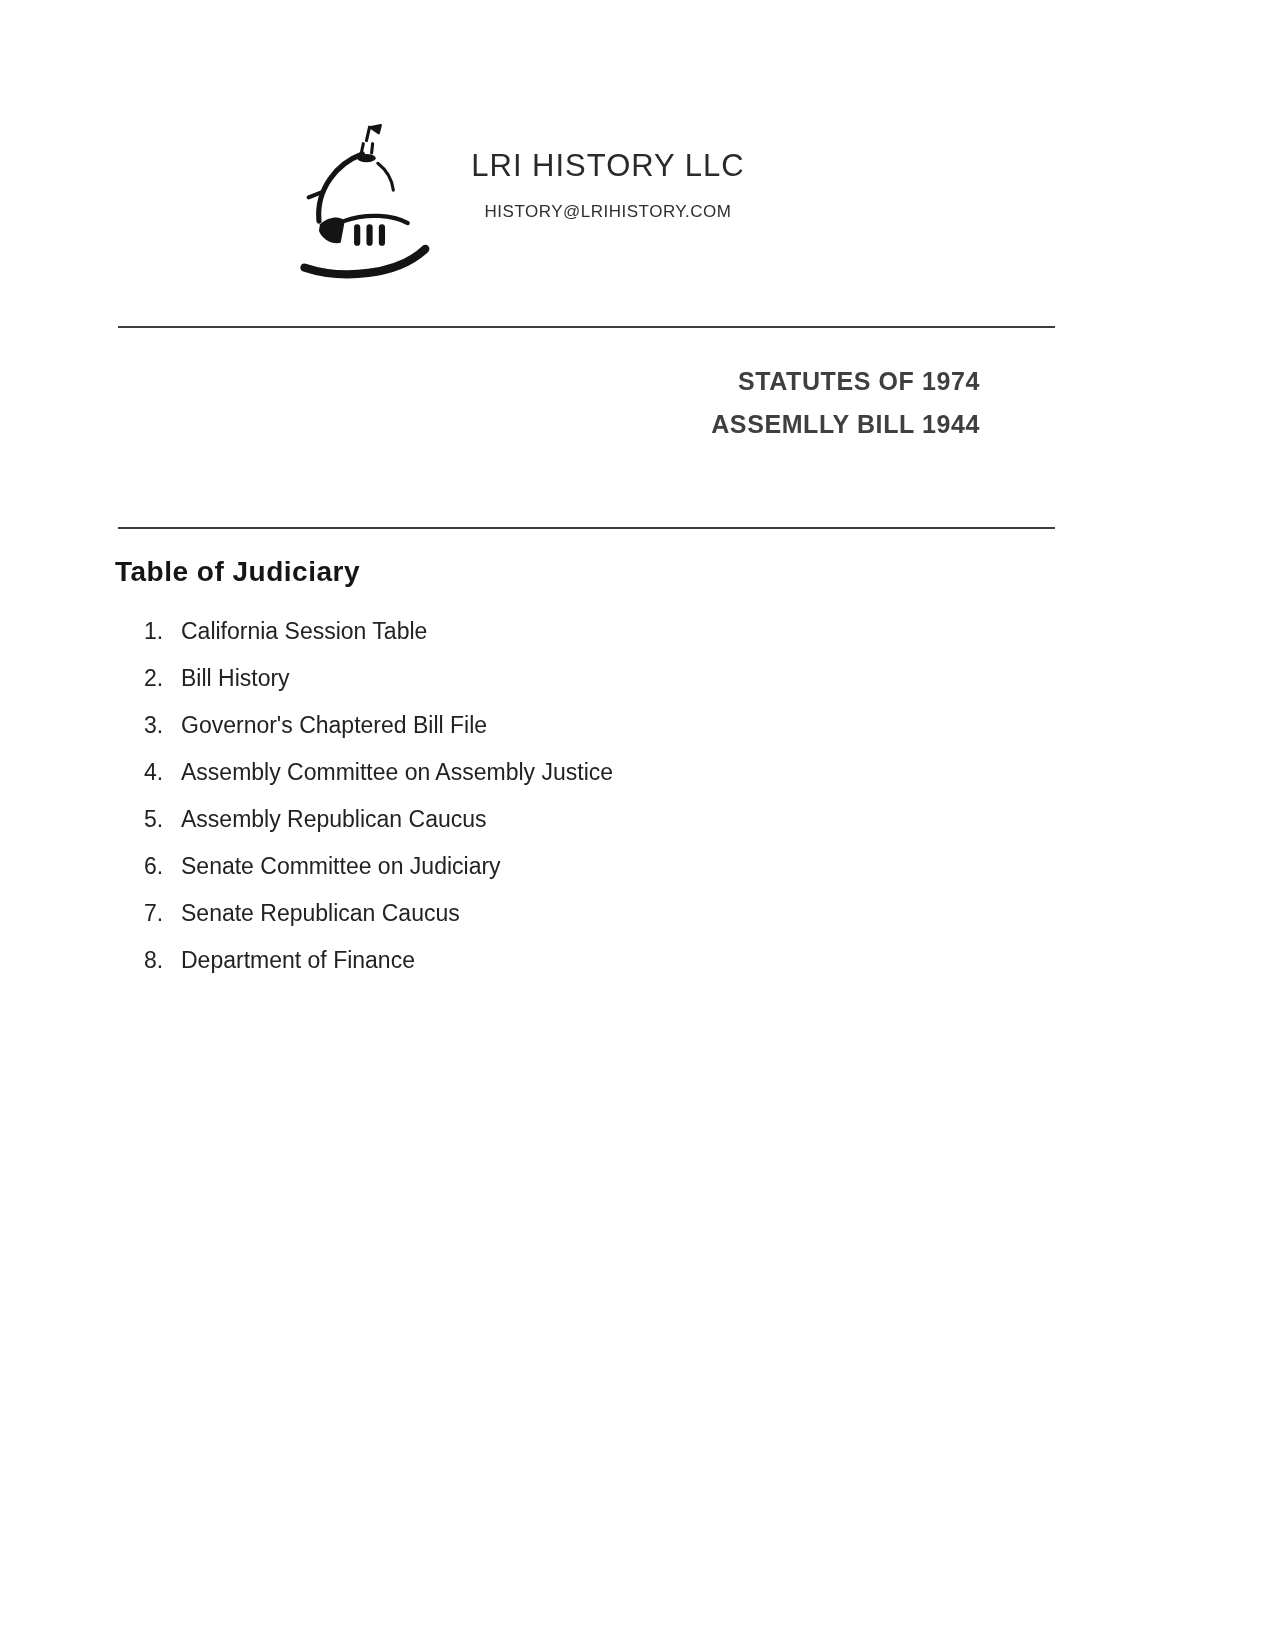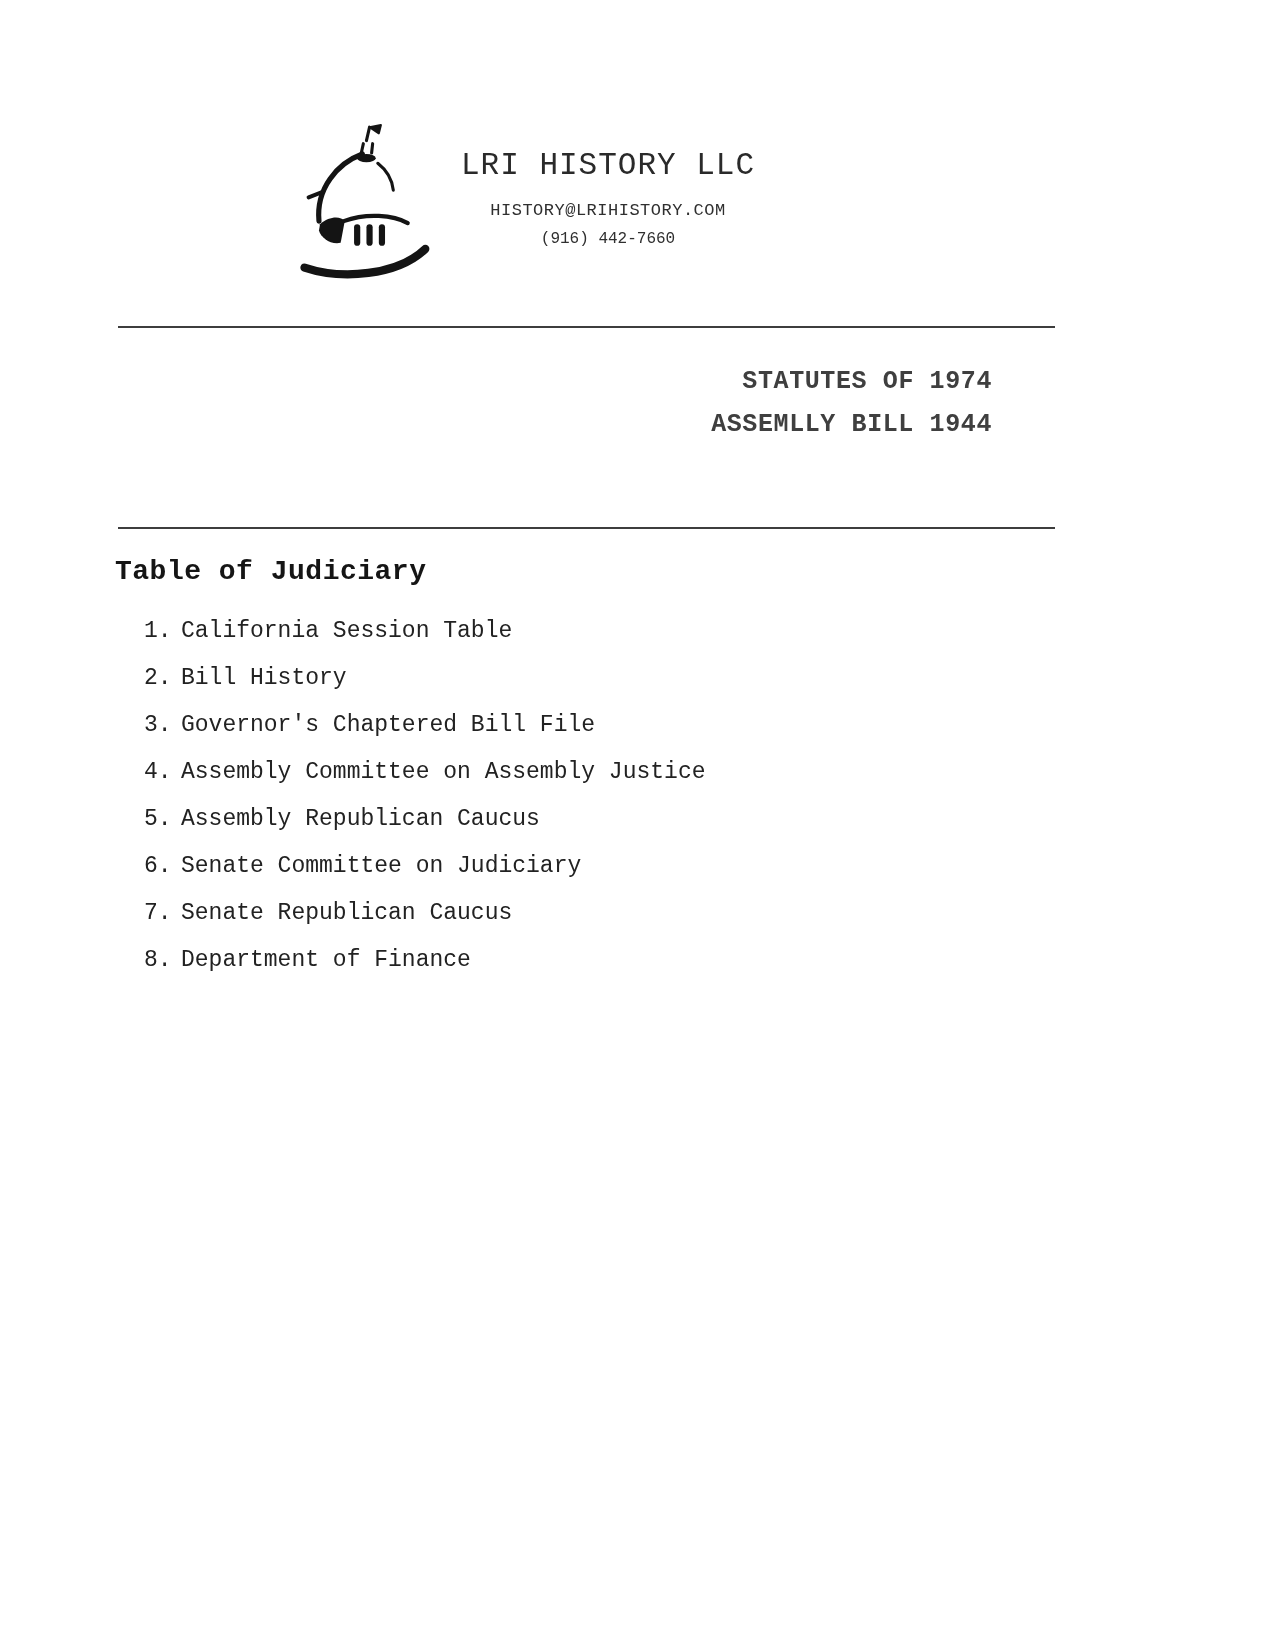--- a/index.html
+++ b/index.html
@@ -2,21 +2,21 @@
 <html><head>
 <meta charset="utf-8">
 <style>
   * { box-sizing: border-box; }
   html, body { margin: 0; padding: 0; background: #ffffff; }
   .page {
     position: relative;
     width: 1276px;
     height: 1175px;
     background: #ffffff;
-    font-family: Liberation Mono, monospace;
+    font-family: Liberation Sans, sans-serif;
     color: #1f1f1f;
     overflow: hidden;
   }
 
   
   .logo {
     position: absolute;
     left: 298px;
     top: 122px;
     width: 140px;
@@ -58,21 +58,21 @@
     height: 0;
     border-top: 2px solid #3d3d3d;
   }
   .rule-top { top: 326px; }
   .rule-bottom { top: 527px; }
 
   
   .statutes {
     position: absolute;
     top: 360px;
-    right: 284px;
+    right: 296px;
     text-align: right;
     font-weight: bold;
     font-size: 25px;
     line-height: 43px;
     letter-spacing: 0.6px;
     color: #3f3f3f;
   }
   .statutes div { white-space: pre; }
 
   
@@ -130,21 +130,20 @@
     <path d="M57,102 v15" stroke-width="6"></path>
     <path d="M69,102 v15" stroke-width="6"></path>
     <path d="M81,102 v15" stroke-width="6"></path>
 
     <path d="M6,141 C42,153 96,149 123,123" stroke-width="8"></path>
   </svg>
 
   <div class="header-text">
     <div class="company-name">LRI HISTORY LLC</div>
     <div class="contact-line">HISTORY@LRIHISTORY.COM</div>
-    <div class="contact-phone">(916) 442-7660</div>
   </div>
 
   <div class="rule rule-top"></div>
   <div class="rule rule-bottom"></div>
 
   <div class="statutes">
     <div>STATUTES OF 1974</div>
     <div>ASSEMLLY BILL 1944</div>
   </div>
 

